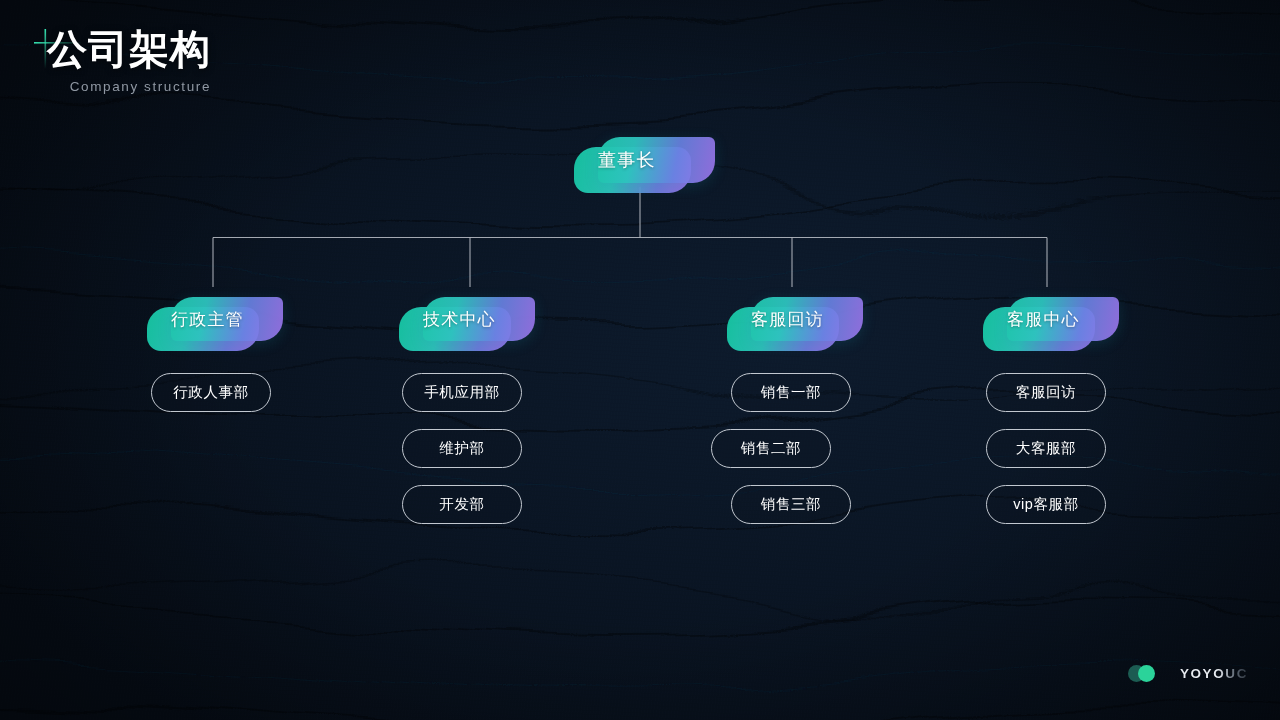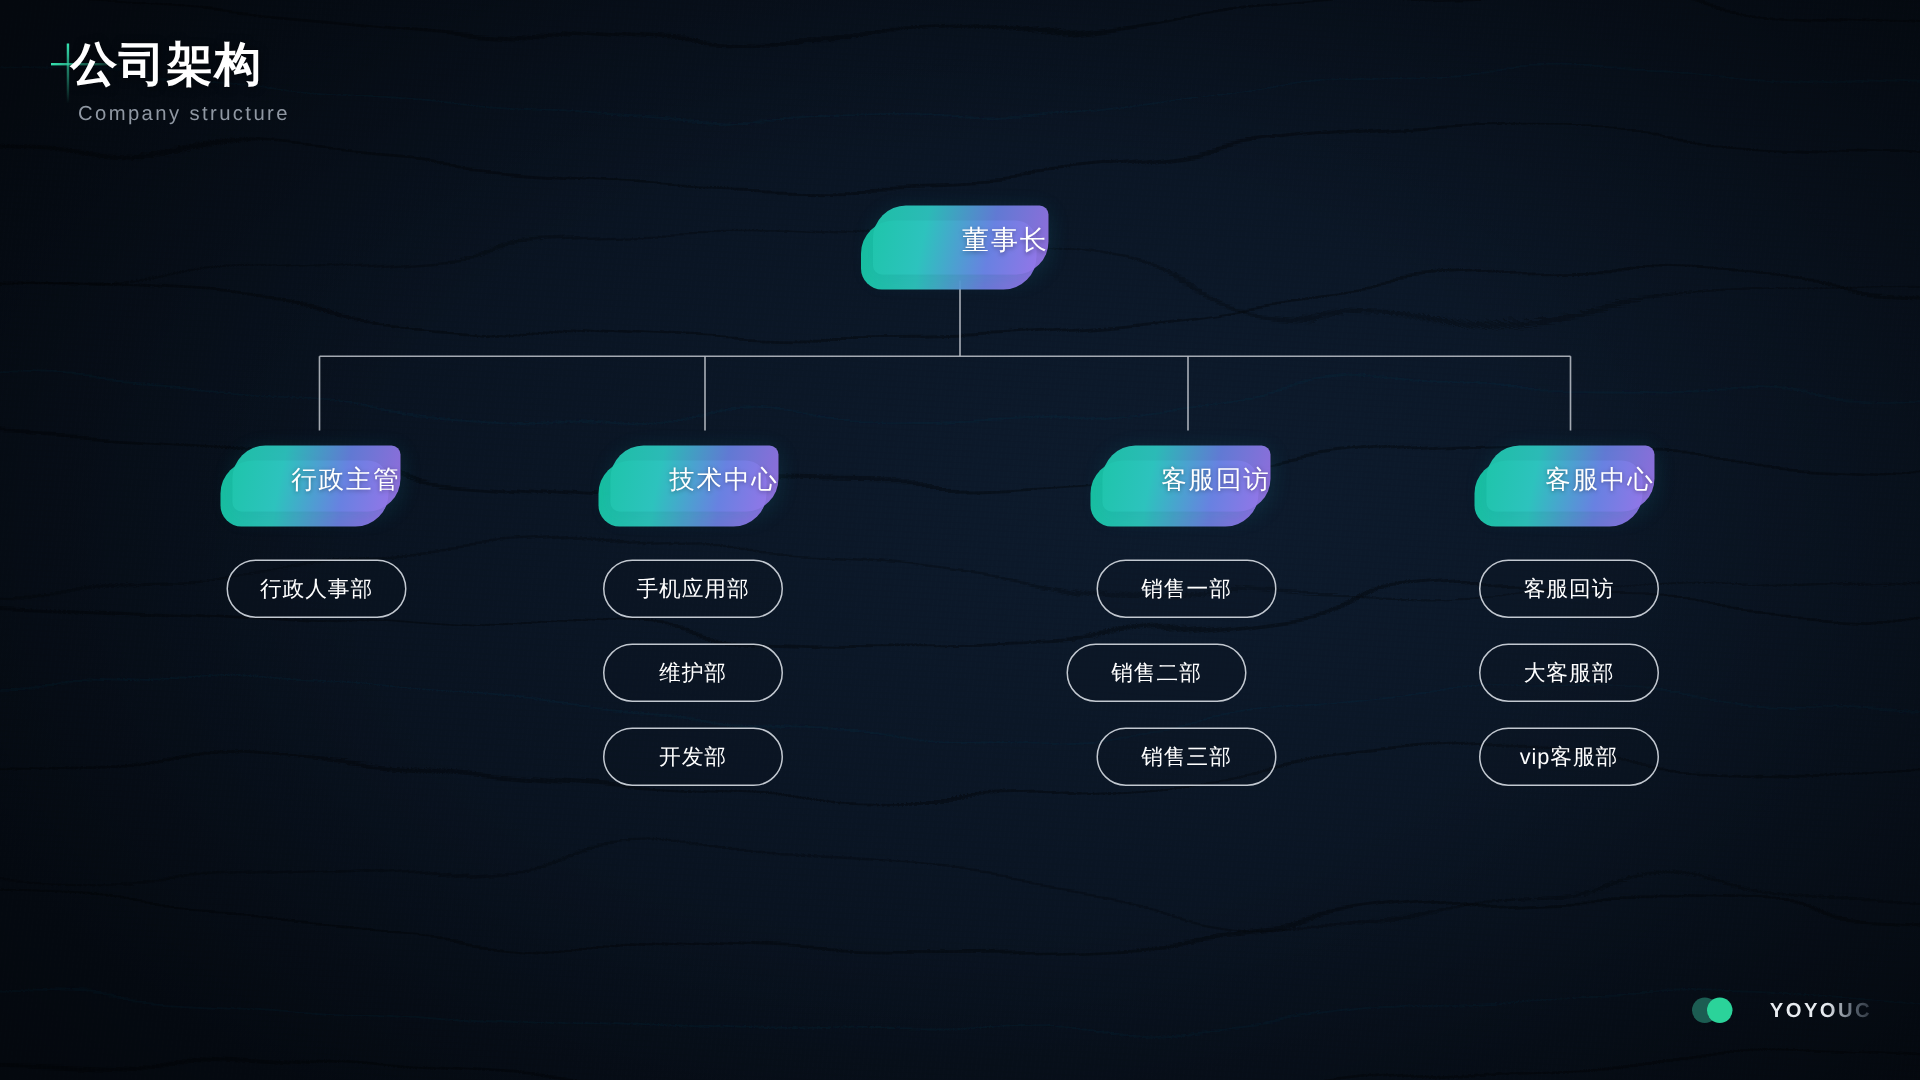--- a/index.html
+++ b/index.html
@@ -43,21 +43,21 @@
   
   #header { position:absolute; left:32px; top:24px; }
   .cross {
     position:absolute; left:0px; top:4px;
     width:52px; height:42px;
     pointer-events:none;
   }
   .title-cn {
     position:relative;
     margin-left:15px;
-    font-size:31px;
+    font-size:40px;
     font-weight:bold;
     color:#ffffff;
     letter-spacing:1px;
     line-height:1.25;
     text-shadow:0 1px 6px rgba(0,0,0,.6);
   }
   .title-en {
     margin-left:20px;
     margin-top:5px;
     font-size:13.5px;
@@ -78,30 +78,30 @@
     position:absolute;
     left:-8px; top:10px;
     width:112px; height:44px;
     border-radius:22px 14px 22px 14px;
     background:linear-gradient(103deg,#15c9a4 0%, #2fc6bd 36%, #6f7fe0 72%, #9a6fe8 100%);
     filter:blur(0.3px);
     opacity:.95;
   }
   .gnode .front {
     position:absolute;
-    left:0; top:0;
+    left:16px; top:0;
     width:112px; height:44px;
     border-radius:22px 6px 22px 6px;
     background:linear-gradient(102deg,
         rgba(30,197,170,.97) 0%,
         rgba(45,195,190,.95) 30%,
         rgba(104,130,226,.92) 66%,
         rgba(156,116,234,.92) 100%);
     box-shadow:0 3px 14px rgba(20,150,170,.18);
-    display:flex; align-items:center; justify-content:flex-end;
+    display:flex; align-items:center; justify-content:flex-start;
   }
   .gnode .front span {
     color:#ffffff;
     font-size:17px;
     letter-spacing:1.2px;
     text-shadow:0 1px 3px rgba(0,0,0,.35);
     white-space:nowrap;
   }
 
   

